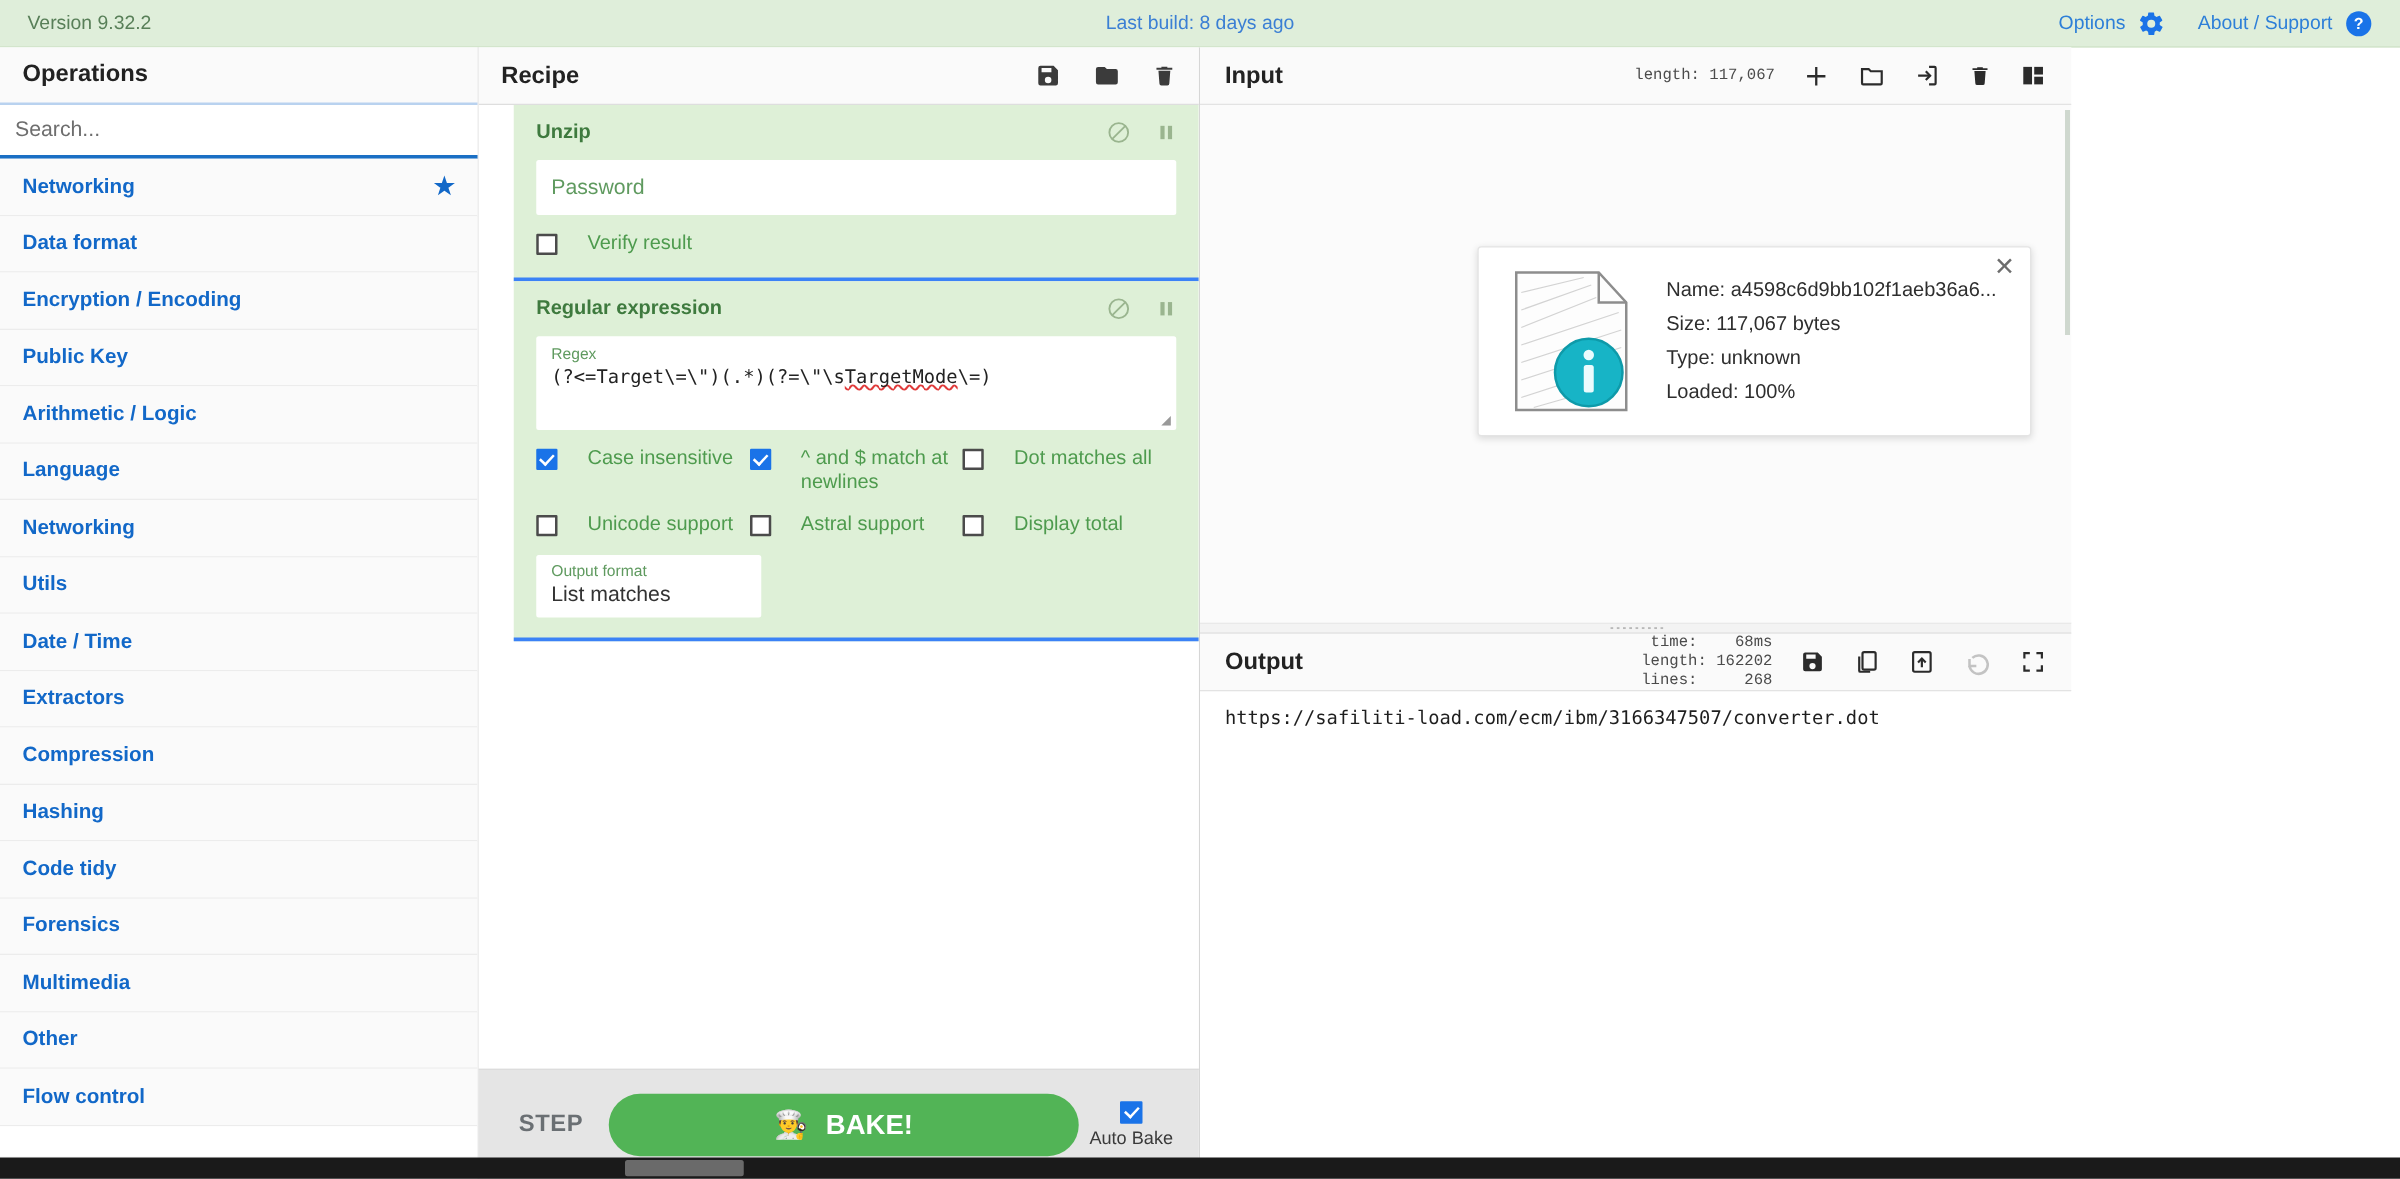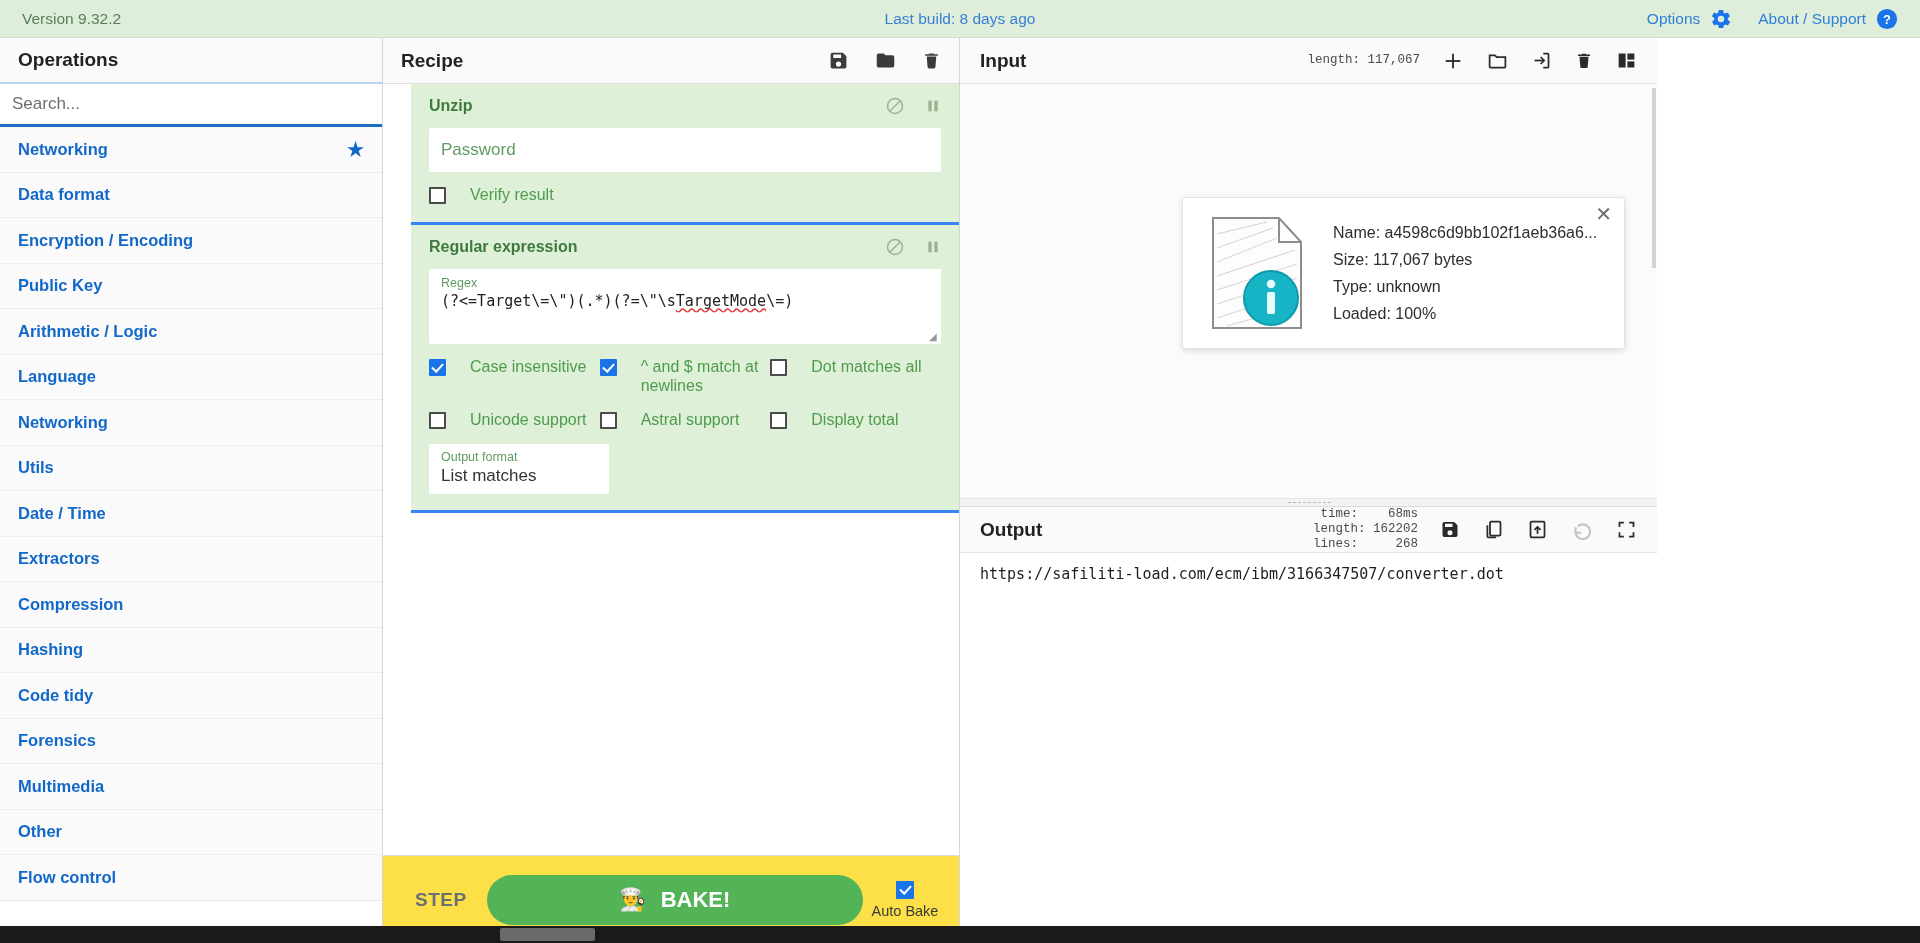--- a/index.html
+++ b/index.html
@@ -138,21 +138,21 @@
     border: solid #fff; border-width: 0 2px 2px 0; transform: rotate(43deg);
   }
   .cb-label { font-size: 16px; color: #4e9b4e; line-height: 19px; }
   .arg-select {
     display: inline-block; background: #fff; padding: 6px 14px 6px 12px;
     min-width: 180px; border-radius: 2px;
   }
 
   .controls {
     height: 88px; border-top: 1px solid #dcdcdc;
-    background: #fde047;
+    background: #e5e5e5;
     display: flex; align-items: center; padding: 0 18px; gap: 6px;
   }
   #step-btn {
     color: #6a6f73; font-weight: bold; font-size: 19px; letter-spacing: .5px;
     padding: 9px 14px; cursor: pointer; background: transparent; border: 0;
     font-family: "Liberation Sans", sans-serif;
   }
   #bake-btn {
     flex: 1; height: 50px; background: #52b456; color: #fff;
     border: 0; border-radius: 25px; cursor: pointer;

